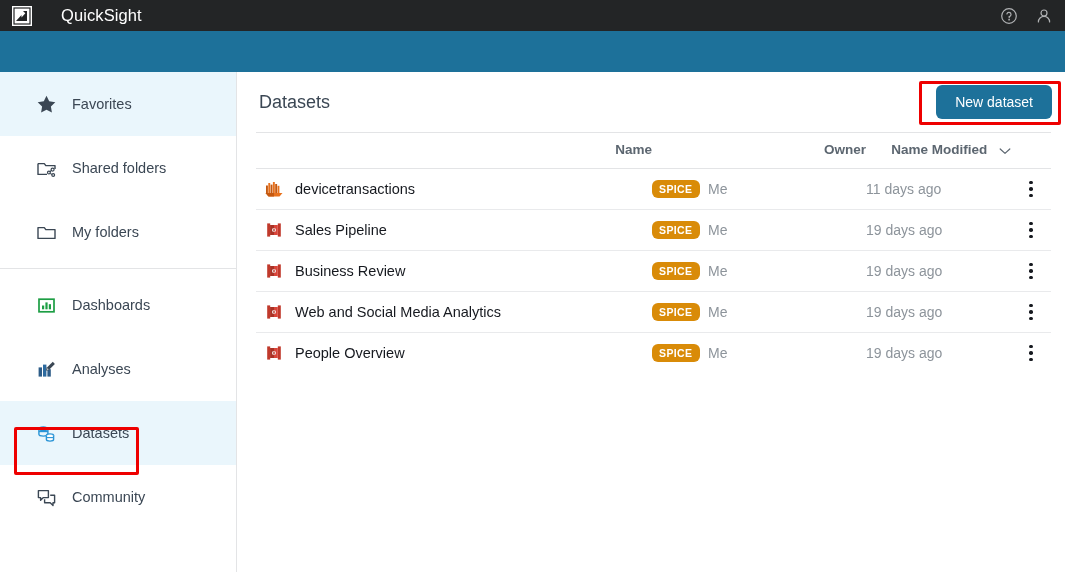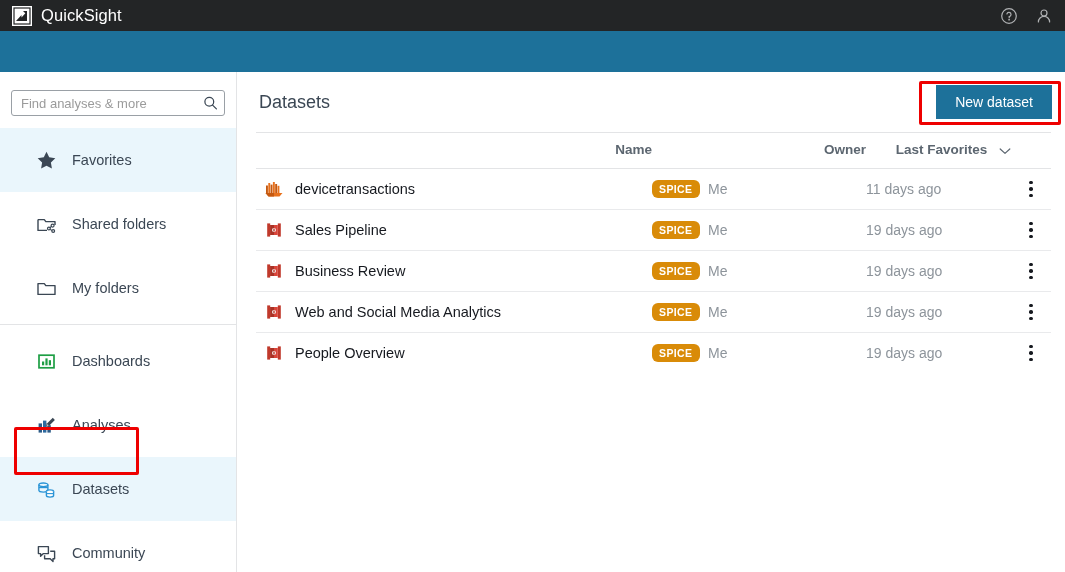--- a/index.html
+++ b/index.html
@@ -17,21 +17,21 @@
     width: 1065px; height: 31px;
     background: #232526;
     display: flex; align-items: center;
   }
   .brand { display: flex; align-items: center; gap: 9px; padding-left: 12px; }
   .brand-logo {
     width: 20px; height: 20px; background: #ffffff;
     display: block; position: relative; flex: 0 0 auto;
   }
   .brand-name {
-    color: #ffffff; font-size: 16.5px; letter-spacing: .1px;
+    color: #ffffff; font-size: 16.5px; letter-spacing: .1px; margin-left: 20px;
   }
   .topbar-right {
     position: absolute; right: 12px; top: 0; height: 31px;
     display: flex; align-items: center; gap: 17px;
   }
   .topbar-icon { width: 18px; height: 18px; display: block; opacity: .86; }
 
   
   .banner {
     position: absolute; top: 31px; left: 0;
@@ -89,21 +89,21 @@
     position: absolute; top: 72px; left: 238px;
     width: 827px; height: 500px; background: #ffffff;
   }
   .main-head {
     height: 60px; display: flex; align-items: center;
     justify-content: space-between; padding: 0 13px 0 21px;
   }
   .page-title { font-size: 18px; color: #3b4754; }
   .new-dataset-btn {
     background: #1d719a; color: #ffffff;
-    border: 0; border-radius: 0;
+    border: 0; border-radius: 6px;
     font-family: "Liberation Sans", sans-serif;
     font-size: 14px; padding: 9px 19px; cursor: pointer;
   }
   .annot-btn {
     position: absolute; right: 4px; top: 9px;
     width: 142px; height: 44px;
     border: 3px solid #ee0000; border-radius: 2px; pointer-events: none;
   }
 
   table.ds { width: 795px; margin-left: 18px; border-collapse: collapse; }
@@ -168,31 +168,20 @@
           <path d="M3.4 15 a5.6 5.6 0 0 1 11.2 0" fill="none" stroke="#c7c9cb" stroke-width="1.2" stroke-linecap="round"></path>
         </svg>
       </span>
     </div>
   </div>
 
   <div class="banner"></div>
 
   <div class="sidebar">
 
-    <div class="search-wrap">
-      <div class="search-box">
-        <input type="text" placeholder="Find analyses &amp; more" style="">
-        <span class="search-icon-btn">
-          <svg width="15" height="15" viewBox="0 0 15 15">
-            <circle cx="6.3" cy="6.3" r="4.4" fill="none" stroke="#3b4754" stroke-width="1.25"></circle>
-            <line x1="9.6" y1="9.6" x2="13.4" y2="13.4" stroke="#3b4754" stroke-width="1.25" stroke-linecap="round"></line>
-          </svg>
-        </span>
-      </div>
-    </div>
 
     <div class="nav-item active">
       <span class="nav-ico">
         <svg width="21" height="21" viewBox="0 0 21 21">
           <path d="M10.5 1.8 L13.2 7.3 L19.3 8.2 L14.9 12.5 L15.9 18.5 L10.5 15.7 L5.1 18.5 L6.1 12.5 L1.7 8.2 L7.8 7.3 Z" fill="#3b4754"></path>
         </svg>
       </span>
       <span class="nav-label">Favorites</span>
     </div>
 
@@ -284,21 +273,21 @@
       <div class="annot-btn"></div>
     </div>
 
     <table class="ds">
       <thead>
         <tr>
           <th class="c-name">Name</th>
           <th class="c-spice"></th>
           <th class="c-owner">Owner</th>
           <th class="c-mod">
-            <span>Last Favorites</span>
+            <span>Name Modified</span>
             <span class="sort-chevron">
               <svg width="12" height="8" viewBox="0 0 12 8">
                 <path d="M1.2 2 L6 6.4 L10.8 2" fill="none" stroke="#5c6670" stroke-width="1.2" stroke-linecap="round" stroke-linejoin="round"></path>
               </svg>
             </span>
           </th>
           <th class="c-kebab"></th>
         </tr>
       </thead>
       <tbody>

